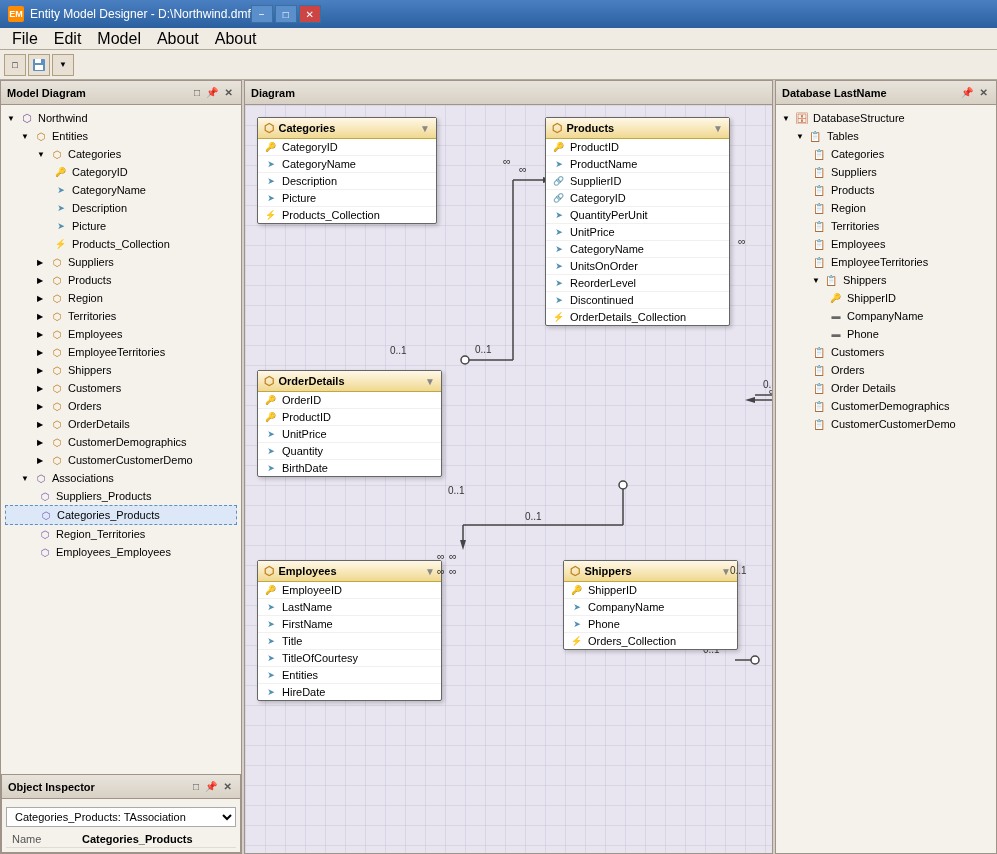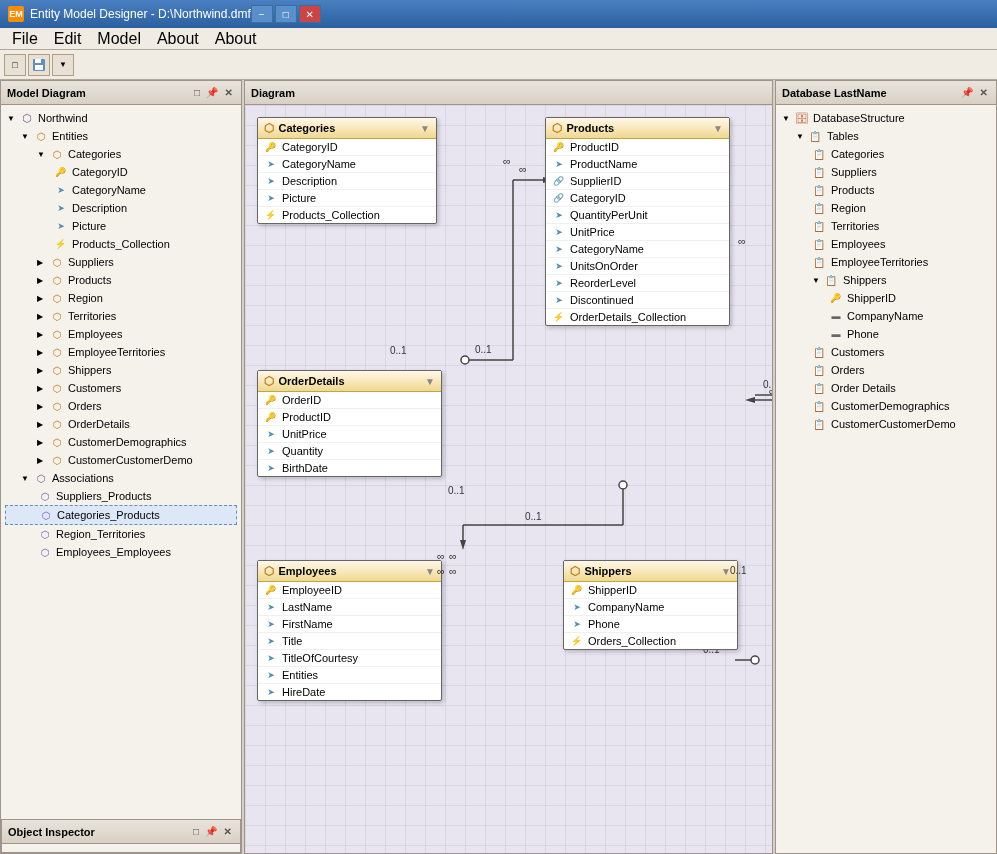--- a/index.html
+++ b/index.html
@@ -374,22 +374,29 @@
       <div id="object-inspector" style="position:relative; border-top:1px solid #a0948a; flex-shrink:0;">
         <div id="oi-header">
           <span>Object Inspector</span>
           <div class="panel-header-controls">
             <span class="panel-ctrl-btn">□</span>
             <span class="panel-ctrl-btn">📌</span>
             <span class="panel-ctrl-btn">✕</span>
           </div>
         </div>
         <div id="oi-content">
+          <select id="oi-dropdown">
+            <option>Categories_Products: TAssociation</option>
+          </select>
           <table id="oi-table">
             <tbody>
+            <tr>
+              <td>Name</td>
+              <td style="font-weight:bold;">Categories_Products</td>
+            </tr>
           </tbody>
             </table>
         </div>
       </div>
     </div>
 
     <div id="diagram-panel" class="panel" style="flex:1; min-width:0; margin: 0 2px;">
       <div class="panel-header">
         <span>Diagram</span>
       </div>

